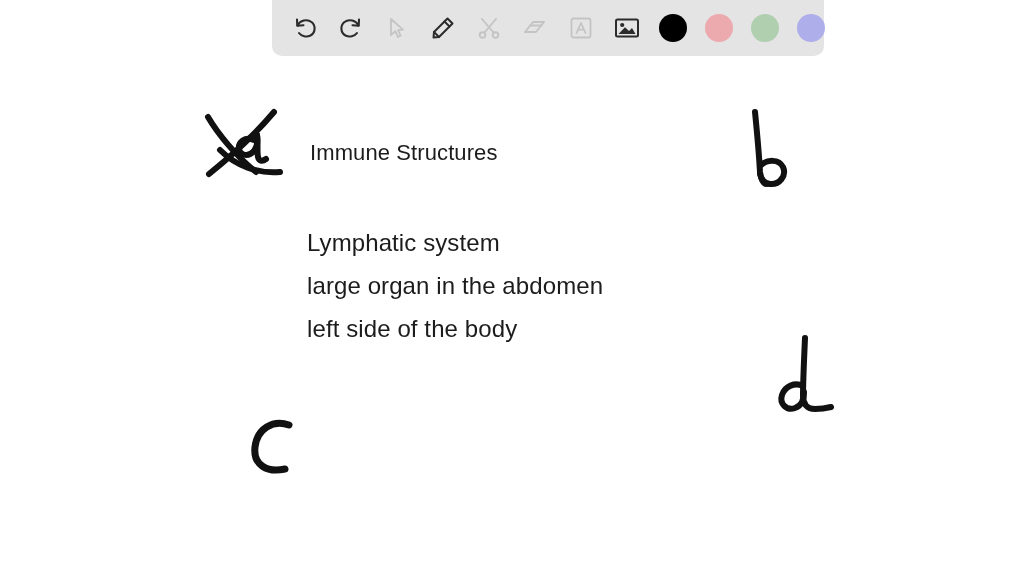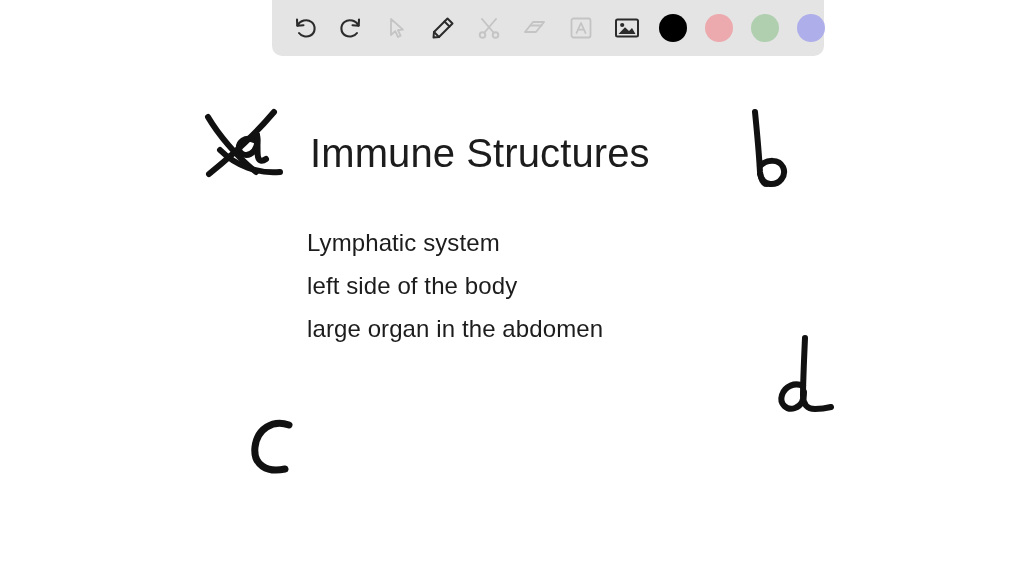--- a/index.html
+++ b/index.html
@@ -64,21 +64,21 @@
     inset: 0;
   }
 
   .text-layer {
     position: absolute;
     color: #1c1c1c;
   }
   #heading {
     left: 310px;
     top: 133px;
-    font-size: 40px;
+    font-size: 22px;
     line-height: 40px;
     letter-spacing: 0.1px;
   }
   #body-text {
     left: 307px;
     top: 221px;
     font-size: 24px;
     line-height: 43px;
     letter-spacing: 0.1px;
   }
@@ -97,22 +97,22 @@
 <body>
 
 <div id="canvas">
 
   <div id="heading" class="text-layer">
     <span>Immune Structures</span>
   </div>
 
   <div id="body-text" class="text-layer">
     <div>Lymphatic system</div>
+    <div>large organ in the abdomen</div>
     <div>left side of the body</div>
-    <div>large organ in the abdomen</div>
   </div>
 
   <div class="ink" id="ink-a">
     <svg width="100" height="96" viewBox="0 0 100 96" fill="none" stroke="#111111" stroke-width="6" stroke-linecap="round" stroke-linejoin="round">
 
       <path d="M58 36 C49 32, 42 38, 43 45 C44 52, 53 53, 58 47 C61 43, 62 37, 61 31"></path>
       <path d="M61 31 C62 40, 61 48, 62 53 C63 57, 66 58, 70 55"></path>
 
       <path d="M12 13 C22 30, 40 52, 60 68"></path>
 

